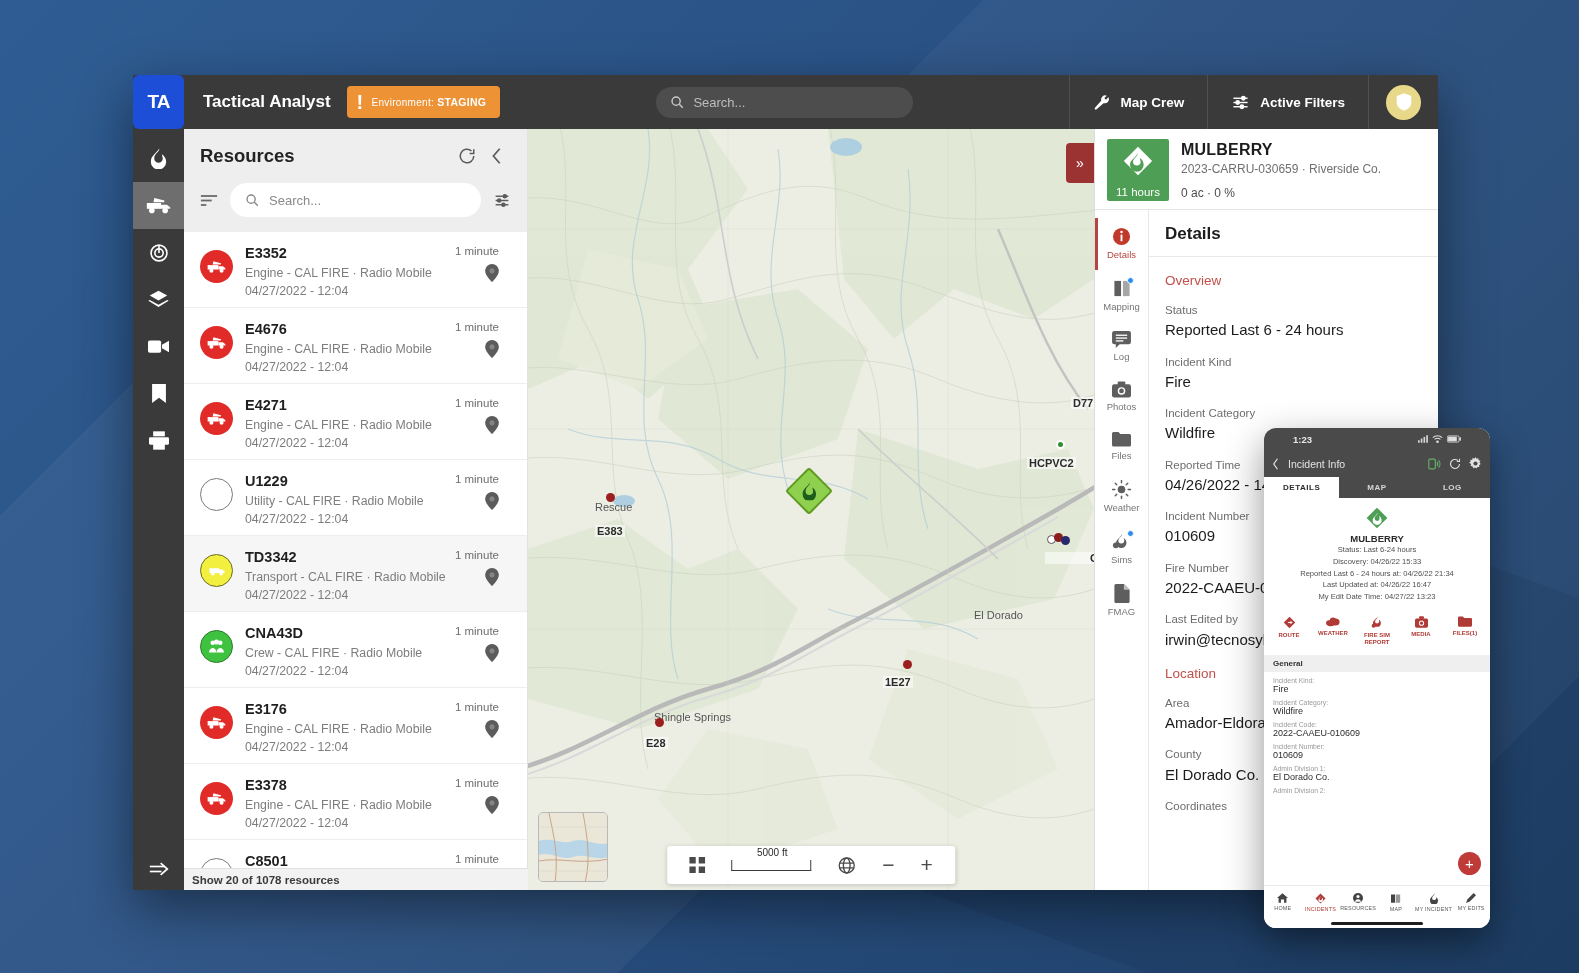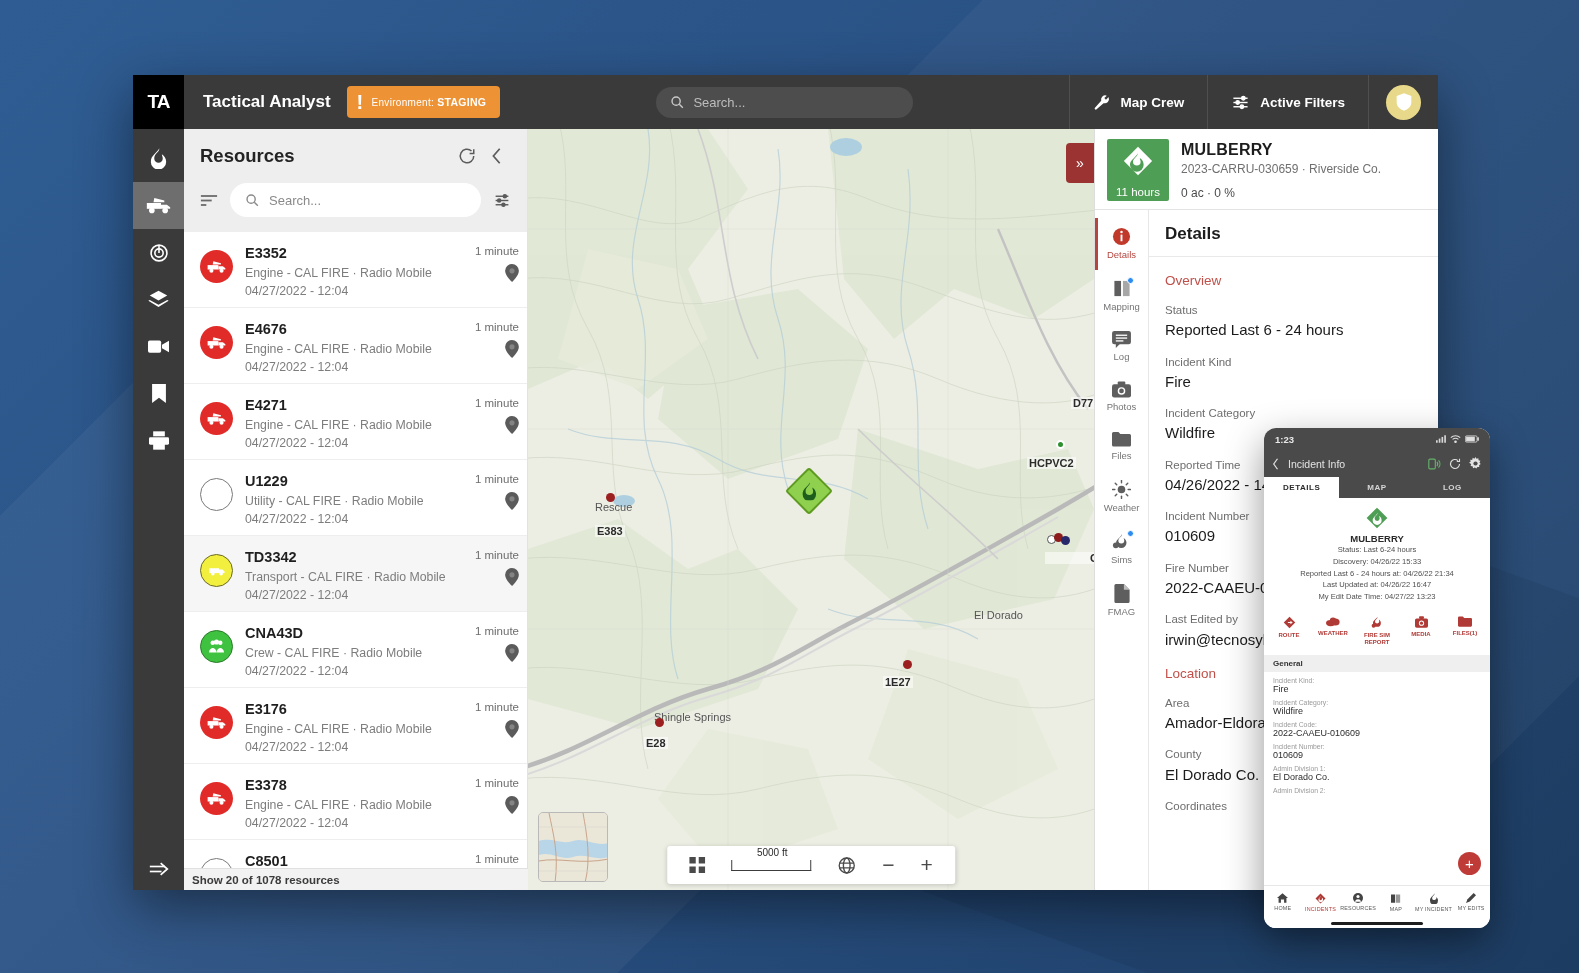--- a/index.html
+++ b/index.html
@@ -38,23 +38,23 @@
     display: flex; flex-direction: column;
     overflow: hidden;
   }
 
   
   .topbar {
     height: 54px; background: #3a3a3a; display: flex; align-items: stretch;
     flex: 0 0 54px; color: #fff;
   }
   .logo {
-    width: 51px; background: #000000; display: flex;
+    width: 51px; background: #1d4ed8; display: flex;
     align-items: center; justify-content: center;
-    font-size: 19px; font-weight: bold; letter-spacing: -1px;
+    font-size: 19px; font-weight: bold; letter-spacing: -1px; border-radius: 6px;
   }
   .app-title {
     display: flex; align-items: center; padding: 0 16px 0 19px;
     font-size: 17px; font-weight: bold; white-space: nowrap;
   }
   .env-badge {
     display: flex; align-items: center; gap: 8px;
     background: #ed9235; color: #fff; border-radius: 4px;
     padding: 0 14px 0 10px; margin: 11px 0; height: 32px;
     font-size: 10px; letter-spacing: .3px;
@@ -121,21 +121,21 @@
   .res-search {
     flex: 1; height: 34px; background: #fff; border-radius: 18px;
     display: flex; align-items: center; gap: 10px; padding: 0 15px;
     color: #8a8a8a; font-size: 13px;
   }
   .res-filter { color: #5b5b5b; cursor: pointer; }
 
   .res-list { flex: 1; overflow: hidden; background: #fff; }
   .res-item {
     display: flex; align-items: flex-start; gap: 12px;
-    padding: 11px 8px 11px 16px; border-bottom: 1px solid #eeeeee;
+    padding: 11px 28px 11px 16px; border-bottom: 1px solid #eeeeee;
     cursor: pointer; height: 76px;
   }
   .res-item.sel { background: #f6f6f6; }
   .res-dot {
     width: 33px; height: 33px; border-radius: 50%; flex: 0 0 33px;
     margin-top: 7px; display: flex; align-items: center; justify-content: center;
   }
   .res-dot.red { background: #e12b28; }
   .res-dot.white { background: #fff; border: 1.3px solid #7a7a7a; }
   .res-dot.yellow { background: #f2ef3f; border: 1.3px solid #6a6a2a; }
@@ -262,21 +262,21 @@
   
   .phone {
     position: absolute; left: 1264px; top: 428px;
     width: 226px; height: 500px;
     background: #fff; border-radius: 12px;
     box-shadow: 0 14px 38px rgba(0,0,0,0.42);
     overflow: hidden; display: flex; flex-direction: column;
   }
   .ph-status {
     height: 22px; background: #4a4a4a; color: #e8e8e8;
-    display: flex; align-items: center; padding: 0 11px;
+    display: flex; align-items: center; padding: 0 29px;
     font-size: 9.5px;
   }
   .ph-status .t { font-weight: bold; flex: 1; }
   .ph-status .ico { display: flex; gap: 4px; align-items: center; }
   .ph-appbar {
     height: 27px; background: #4a4a4a; color: #e3e3e3;
     display: flex; align-items: center; gap: 8px; padding: 0 8px;
     font-size: 10.5px;
   }
   .ph-appbar .ttl { flex: 1; }

